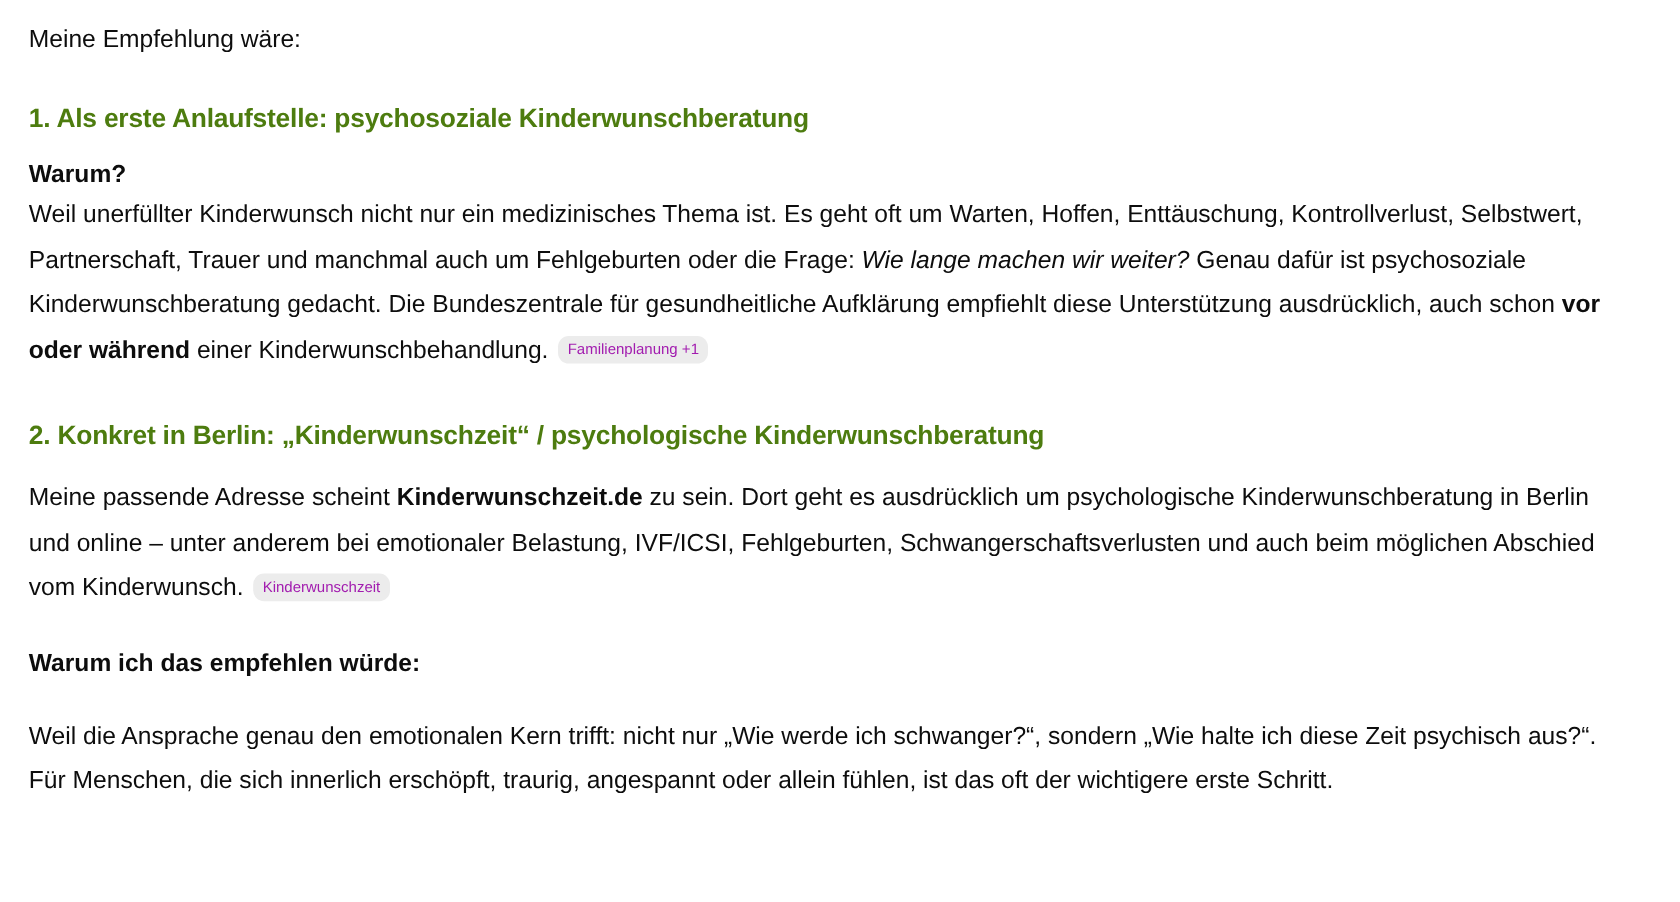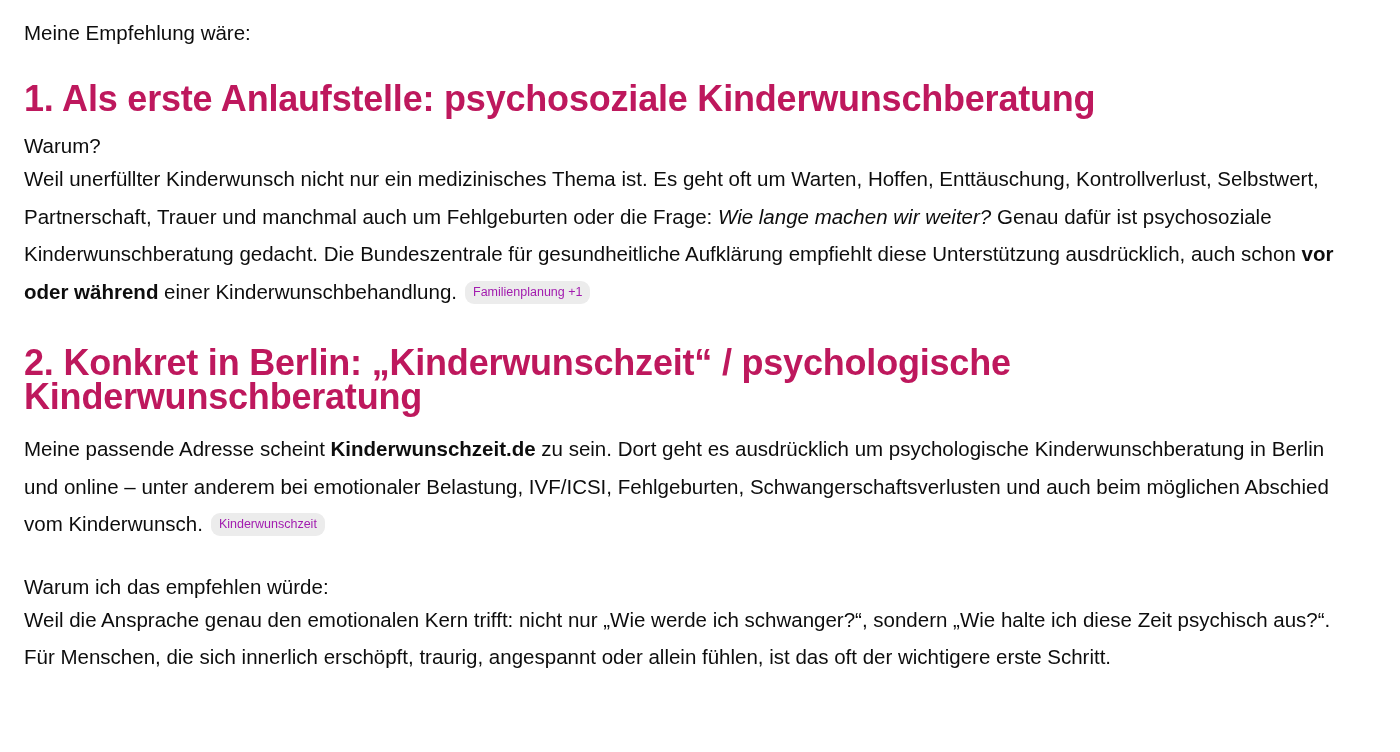--- a/index.html
+++ b/index.html
@@ -20,42 +20,43 @@
     min-height: 752px;
     padding: 18px 52px 16px 24px;
   }
   .intro {
     font-size: 20.5px;
     line-height: 30px;
     margin: 0 0 34px 0;
     color: #0d0d0d;
   }
   h2.section-heading {
-    font-size: 36px;
+    font-size: 22px;
     line-height: 34px;
     font-weight: 700;
     letter-spacing: -0.2px;
     margin: 0 0 16px 0;
-    color: #be185d;
+    color: #4d7c0f;
   }
   .sub-heading {
     font-size: 20.5px;
     line-height: 28px;
-    font-weight: 400;
+    font-weight: 700;
     margin: 0;
     color: #0d0d0d;
   }
   .para {
     font-size: 20.5px;
     line-height: 37.5px;
     margin: 0;
     color: #0d0d0d;
   }
   .para.tight {
     line-height: 37.5px;
+    margin-top: 28px;
   }
   .block {
     margin-bottom: 36px;
   }
   .block.last {
     margin-bottom: 0;
   }
   .block-2 {
     margin-bottom: 30px;
   }

